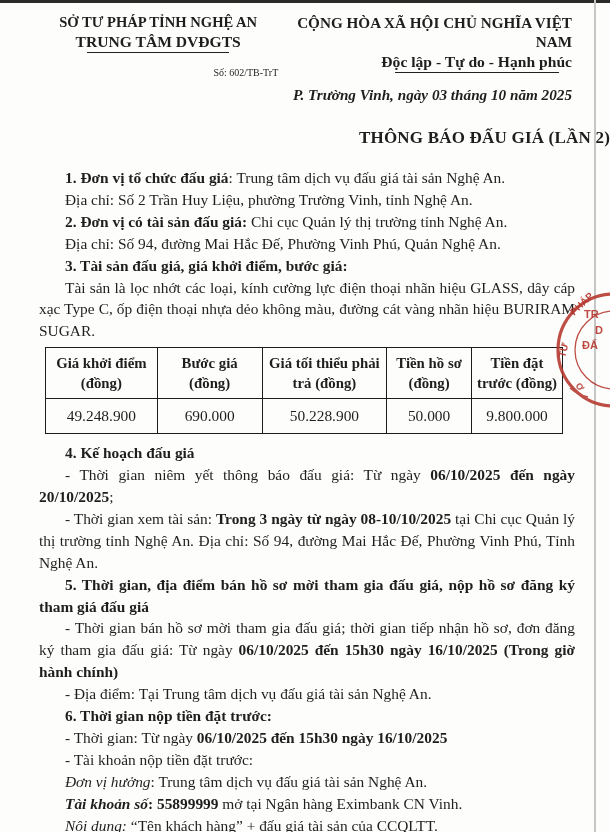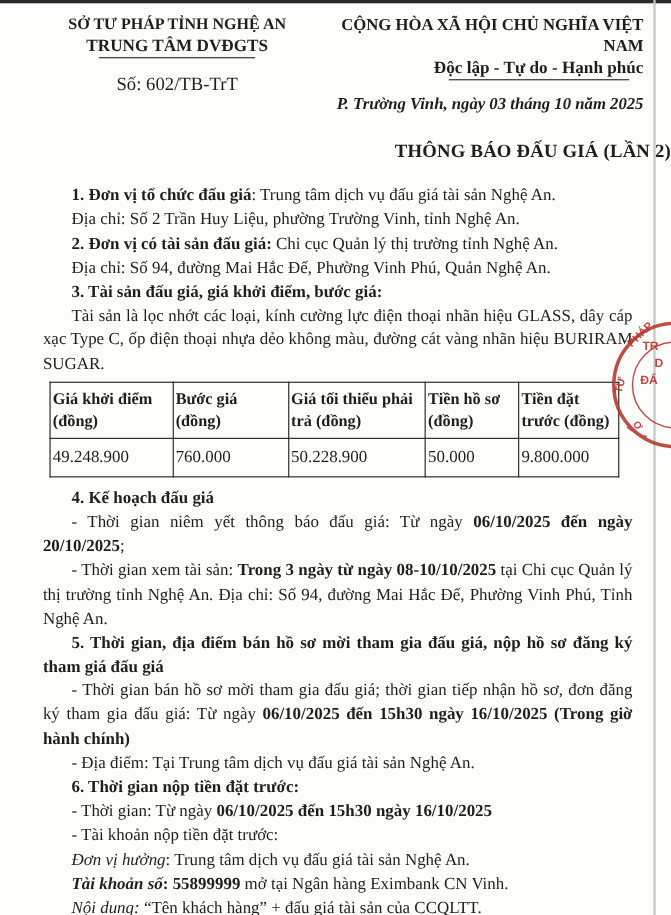--- a/index.html
+++ b/index.html
@@ -18,34 +18,34 @@
     position: absolute; top: 0; left: 0; right: 0; height: 3px;
     background: #2a2a2a;
   }
   .scan-right {
     position: absolute; top: 0; left: 594px; width: 2px; height: 100%;
     background: #c6c6c6;
   }
   
   .doc-header {
     display: flex;
-    padding: 13px 25px 0 38px;
+    padding: 13px 38px 0 38px;
   }
   .header-left { width: 45%; text-align: center; }
   .header-right { width: 55%; text-align: right; }
   .org-parent { font-weight: bold; font-size: 14.6px; line-height: 19px; }
   .org-name  { font-weight: bold; font-size: 15.6px; line-height: 20px; }
   .country   { font-weight: bold; font-size: 15.2px; line-height: 19px; }
   .motto     { font-weight: bold; font-size: 15.6px; line-height: 21px; }
   .u { position: relative; display: inline-block; }
   .u::after {
     content: ""; position: absolute; left: 7%; right: 7%; bottom: -1px;
     border-bottom: 1.5px solid #222;
   }
-  .doc-number { margin-top: 15px; font-size: 17px; }
+  .doc-number { margin-top: 15px; font-size: 10px; text-align: right; }
   .dateline   { margin-top: 14px; font-size: 15.2px; font-style: italic; font-weight: 600; }
   
   .title {
     margin-top: 24px;
     text-align: right;
     font-size: 17px;
     font-weight: bold;
     letter-spacing: .2px;
   }
   
@@ -61,21 +61,21 @@
   .bi { font-weight: bold; font-style: italic; }
   
   table.asset {
     width: 518px;
     margin: 5px 0 8px 6px;
     border-collapse: collapse;
     table-layout: fixed;
   }
   table.asset th, table.asset td {
     border: 1.6px solid #1c1c1c;
-    text-align: left;
+    text-align: center;
     vertical-align: middle;
   }
   table.asset th {
     font-size: 14.8px;
     font-weight: bold;
     line-height: 20px;
     padding: 5px 2px;
   }
   table.asset td {
     font-size: 15.4px;
@@ -134,21 +134,21 @@
       <tbody>
           <tr>
         <th>Giá khởi điểm (đồng)</th>
         <th>Bước giá (đồng)</th>
         <th>Giá tối thiểu phải trả (đồng)</th>
         <th>Tiền hồ sơ (đồng)</th>
         <th>Tiền đặt trước (đồng)</th>
       </tr>
       <tr>
         <td>49.248.900</td>
-        <td>760.000</td>
+        <td>690.000</td>
         <td>50.228.900</td>
         <td>50.000</td>
         <td>9.800.000</td>
       </tr>
     </tbody>
       </table>
 
     <p><span class="b">4. Kế hoạch đấu giá</span></p>
     <p><span>- Thời gian niêm yết thông báo đấu giá: Từ ngày </span><span class="b">06/10/2025 đến ngày 20/10/2025</span><span>;</span></p>
     <p><span>- Thời gian xem tài sản: </span><span class="b">Trong 3 ngày từ ngày 08-10/10/2025</span><span> tại Chi cục Quản lý thị trường tỉnh Nghệ An. Địa chỉ: Số 94, đường Mai Hắc Đế, Phường Vinh Phú, Tỉnh Nghệ An.</span></p>

